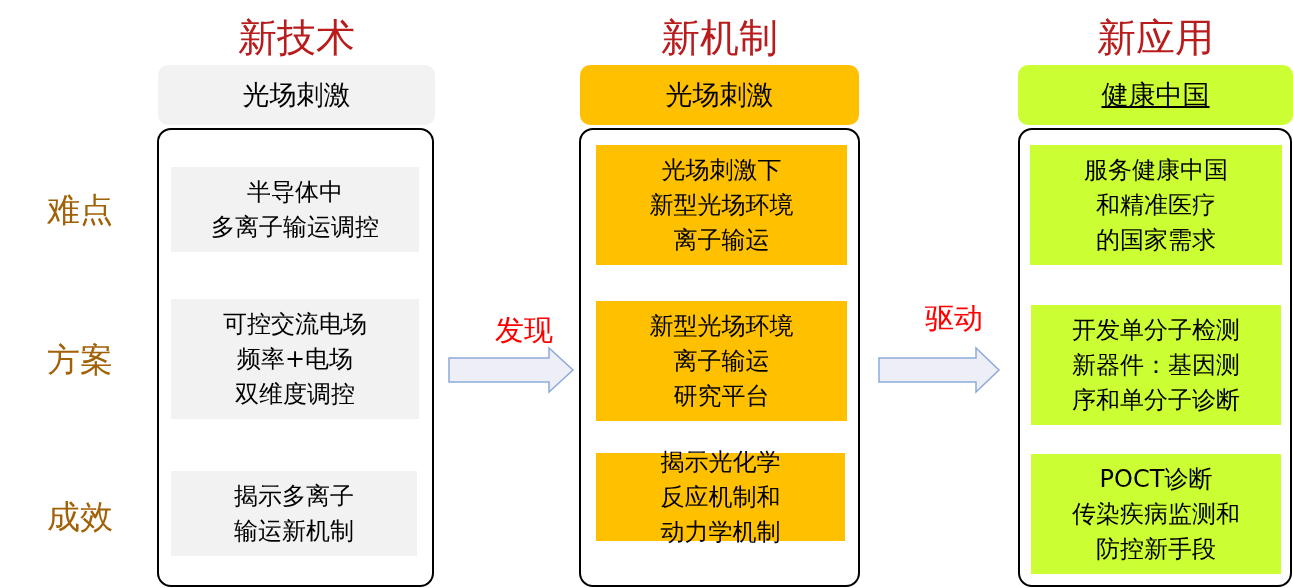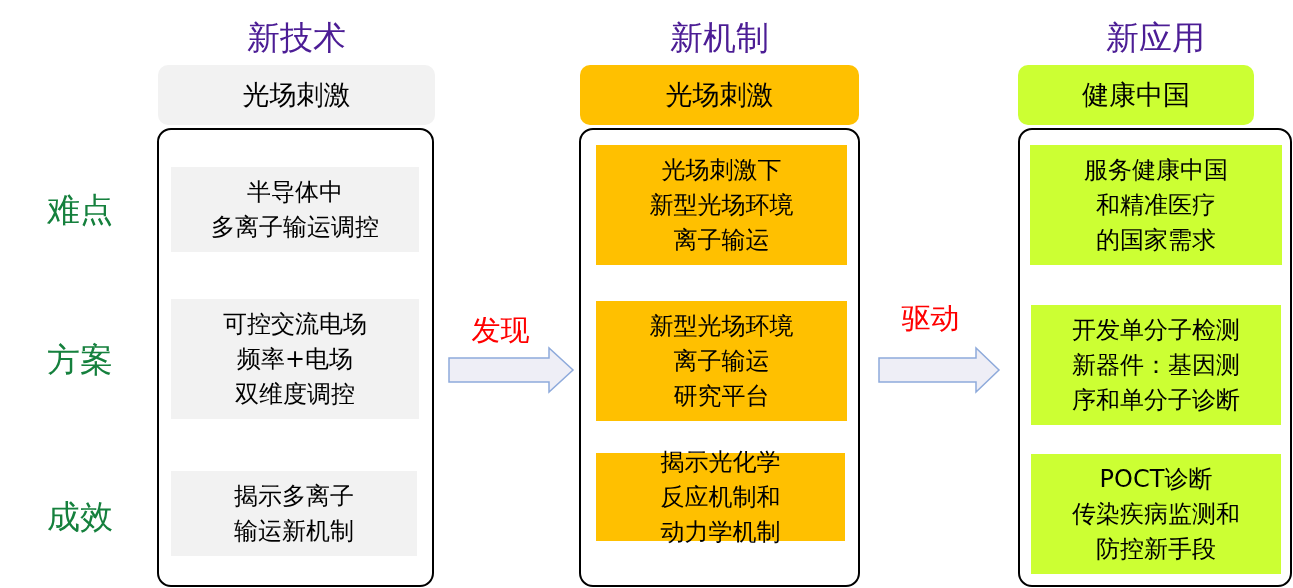--- a/index.html
+++ b/index.html
@@ -1,26 +1,26 @@
 <!DOCTYPE html>
 <html><head>
 <meta charset="utf-8">
 <style>
   html, body { margin: 0; padding: 0; background: #ffffff; }
   body { width: 1293px; height: 588px; position: relative; overflow: hidden;
          font-family: "DejaVu Sans", "Liberation Sans", sans-serif; color: #000; }
   .abs { position: absolute; box-sizing: border-box; }
-  .col-title { color: #4c1d95; font-size: 33px; text-align: center; line-height: 40px; }
-  .row-label { color: #15803d; font-size: 33px; text-align: center; line-height: 40px; width: 120px; left: 20px; }
+  .col-title { color: #b91c1c; font-size: 39px; text-align: center; line-height: 40px; }
+  .row-label { color: #a16207; font-size: 33px; text-align: center; line-height: 40px; width: 120px; left: 20px; }
   .header { border-radius: 10px; font-size: 27px; display: flex; align-items: center; justify-content: center; }
   .outer { border: 2.5px solid #000; border-radius: 14px; background: #fff; }
   .inner { font-size: 24px; line-height: 35px; display: flex; flex-direction: column;
            align-items: center; justify-content: center; text-align: center; }
   .inner span { display: block; white-space: nowrap; }
-  .arrow-label { color: #ff0000; font-size: 29px; text-align: center; line-height: 36px; }
+  .arrow-label { color: #ff0000; font-size: 29px; text-align: right; line-height: 36px; }
   svg.arrow { position: absolute; overflow: visible; }
 </style>
 </head>
 <body>
 
 <div class="abs row-label" style="top:190px;">难点</div>
 <div class="abs row-label" style="top:340px;">方案</div>
 <div class="abs row-label" style="top:497px;">成效</div>
 
 <div class="abs col-title" style="left:158px; width:277px; top:18px;">新技术</div>
@@ -63,21 +63,21 @@
   <span>反应机制和</span>
   <span>动力学机制</span>
 </div>
 
 <div class="abs arrow-label" style="left:878px; width:105px; top:300px;">驱动</div>
 <svg class="arrow" style="left:878px; top:347px;" width="124" height="46">
   <polygon points="1,11 98,11 98,1 121,23 98,45 98,35 1,35" fill="#eeeef6" stroke="#8eaadb" stroke-width="1.5"></polygon>
 </svg>
 
 <div class="abs col-title" style="left:1018px; width:275px; top:18px;">新应用</div>
-<div class="abs header" style="left:1018px; width:236px; top:65px; height:60px; background:#ccff33;">健康中国</div>
+<div class="abs header" style="left:1018px; width:275px; top:65px; height:60px; background:#ccff33;text-decoration:underline;">健康中国</div>
 <div class="abs outer" style="left:1018px; width:274px; top:128px; height:459px;"></div>
 <div class="abs inner" style="left:1030px; width:252px; top:145px; height:120px; background:#ccff33;">
   <span>服务健康中国</span>
   <span>和精准医疗</span>
   <span>的国家需求</span>
 </div>
 <div class="abs inner" style="left:1031px; width:250px; top:305px; height:120px; background:#ccff33;">
   <span>开发单分子检测</span>
   <span>新器件：基因测</span>
   <span>序和单分子诊断</span>

